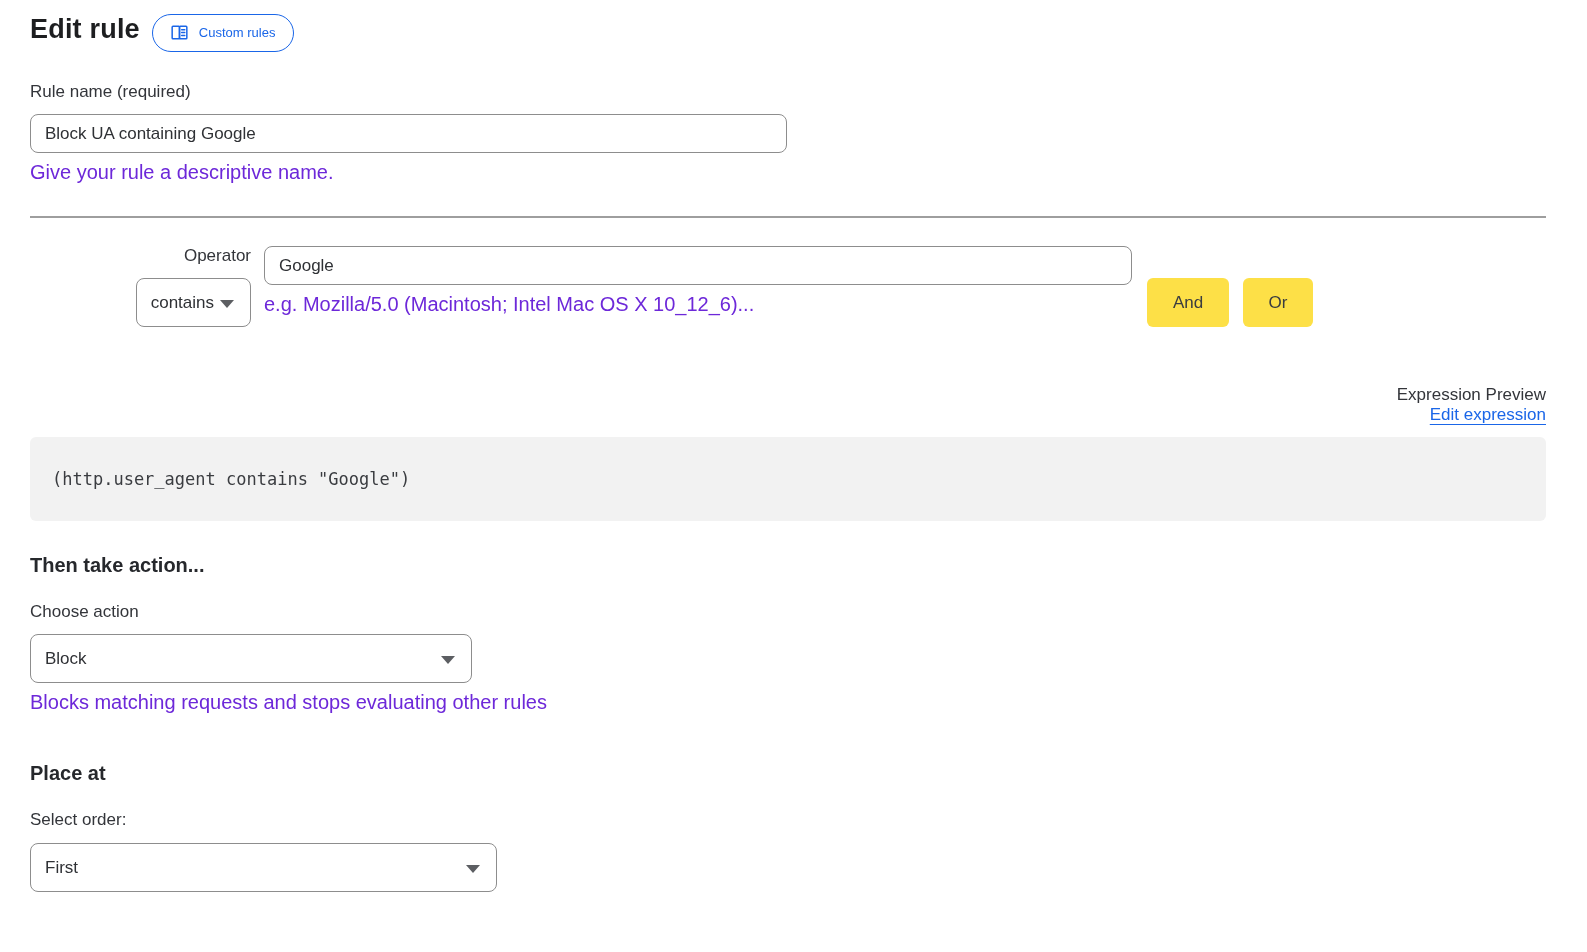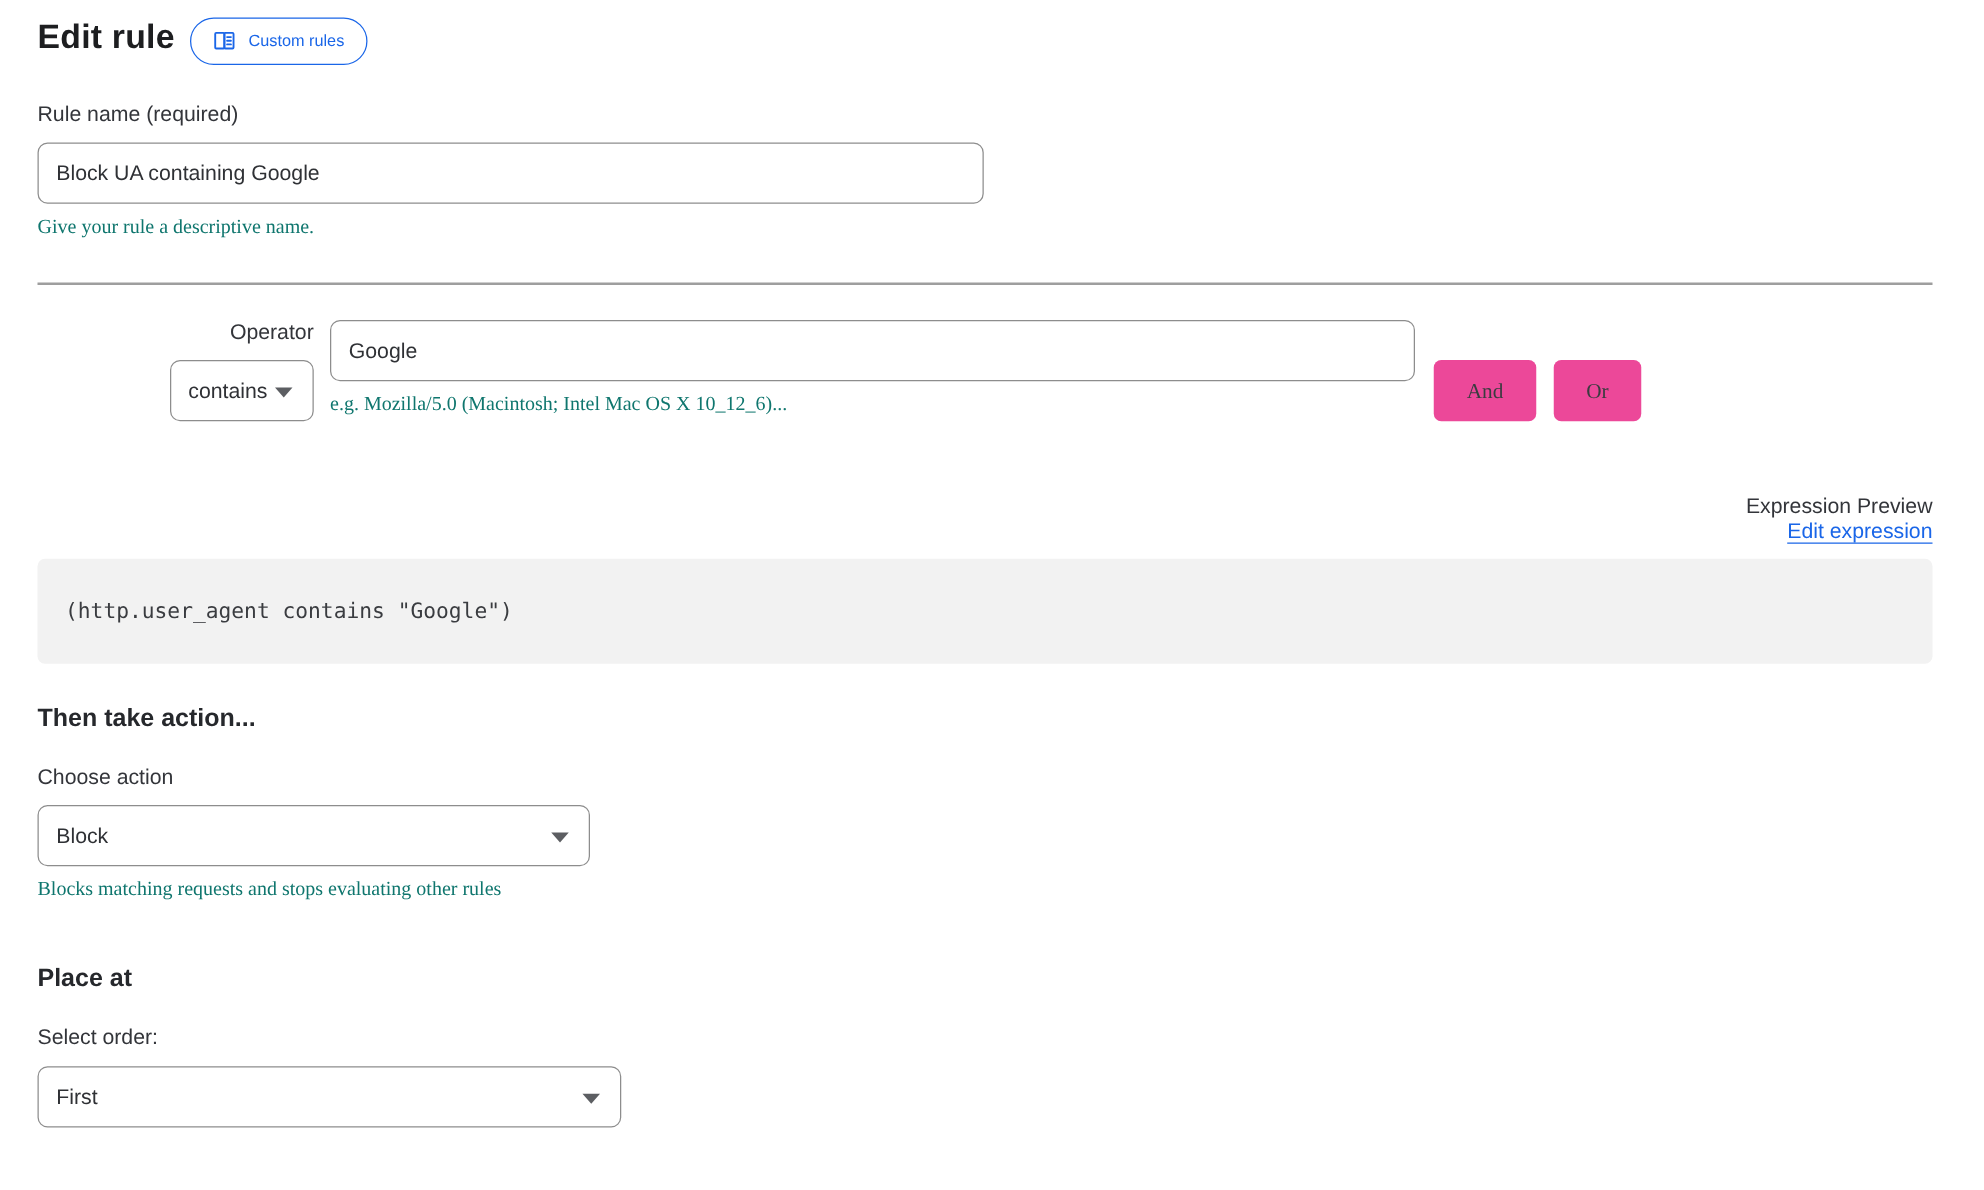--- a/index.html
+++ b/index.html
@@ -29,26 +29,26 @@
     color: #1a66e8;
     font-size: 13px;
     background: #ffffff;
     cursor: pointer;
     height: 38px;
   }
   .badge-pill svg { display: block; }
 
   
   .field-label { font-size: 17px; color: #33353a; line-height: 20px; }
-  .help-text { font-size: 16px; color: #0f766e; line-height: 20px; margin-top: 9px; font-family: Liberation Serif, serif; }
+  .help-text { font-size: 20px; color: #6d28d9; line-height: 20px; margin-top: 9px; }
 
   
   .text-input {
     display: block;
-    height: 49px;
+    height: 39px;
     border: 1px solid #8d8d8d;
     border-radius: 8px;
     padding: 0 14px;
     font-size: 17px;
     font-family: "Liberation Sans", sans-serif;
     color: #2f3135;
     background: #ffffff;
     outline: none;
     width: 100%;
   }
@@ -90,24 +90,24 @@
   .cond-col { display: flex; flex-direction: column; }
   .cond-col .select-control, .cond-col .text-input { margin-top: 12px; }
   .col-field { width: 220px; }
   .col-operator { width: 221px; align-items: flex-end; }
   .col-value { width: 868px; }
   .logic-btn {
     margin-top: 32px;
     height: 49px;
     border: none;
     border-radius: 6px;
-    background: #ec4899;
+    background: #fde047;
     color: #3a3c40;
     font-size: 17px;
-    font-family: Liberation Serif, serif;
+    font-family: Liberation Sans, sans-serif;
     cursor: pointer;
   }
   .and-btn { width: 82px; margin-left: 2px; }
   .or-btn { width: 70px; margin-left: 1px; }
 
   
   .expression-header {
     display: flex;
     justify-content: space-between;
     align-items: flex-end;

